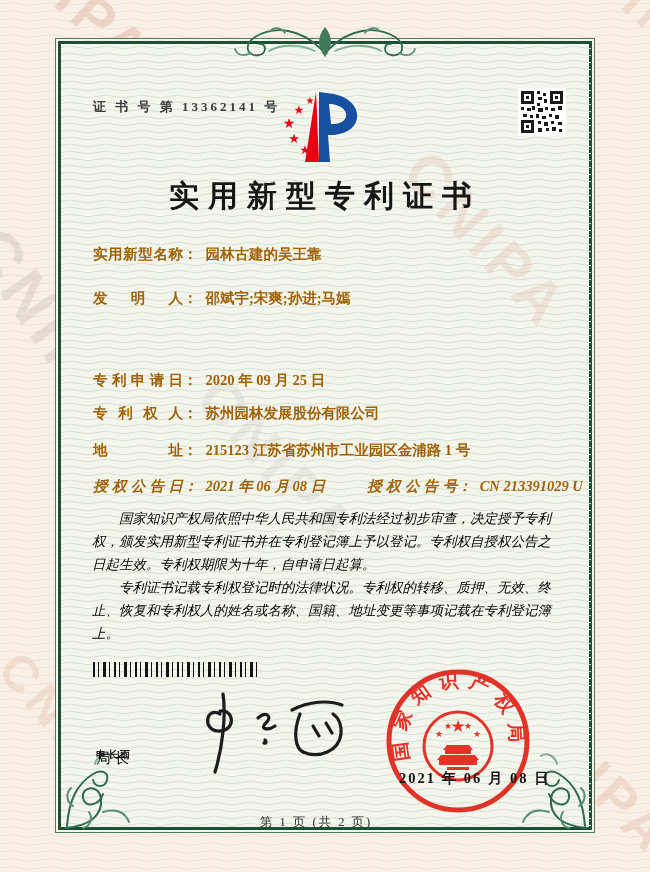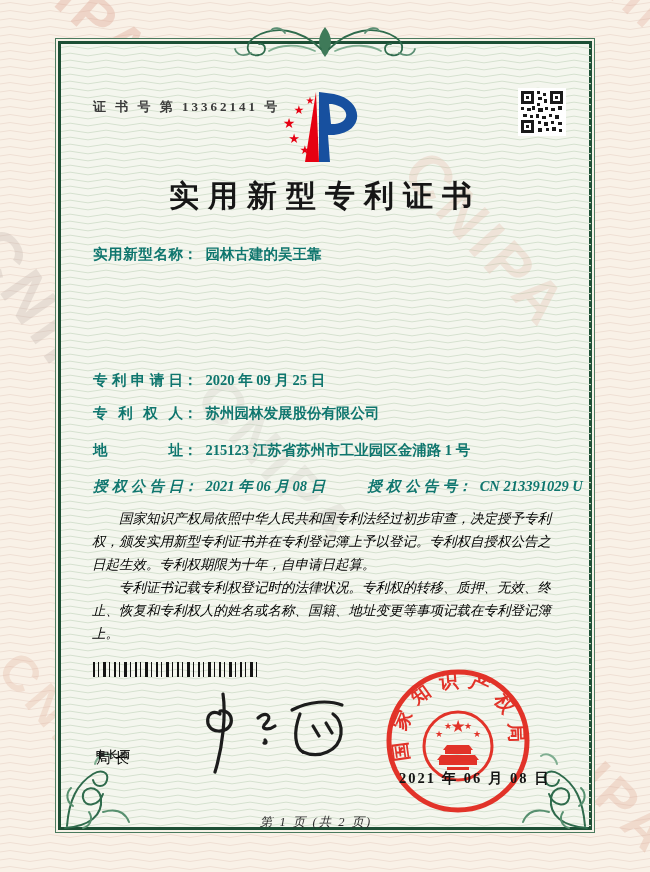--- a/index.html
+++ b/index.html
@@ -31,21 +31,21 @@
 
   .cert-no { position:absolute; left:93px; top:90px; font-size:13px; letter-spacing:3px;
              color:#3b3b3b; font-weight:bold; }
   .qr { position:absolute; left:518px; top:80px; }
   .logo { position:absolute; left:268px; top:80px; }
 
   .title { position:absolute; left:55px; top:168px; width:540px; text-align:center;
            font-size:30px; font-weight:bold; letter-spacing:9px; color:#161616; }
 
   .row { position:absolute; left:93px; width:470px; font-size:14.5px; font-weight:600;
-         color:#0f766e; white-space:nowrap; }
+         color:#a16207; white-space:nowrap; }
   .row .lbl { display:inline-block; width:90px; text-align:justify; text-align-last:justify; }
   .row .colon { margin-right:8px; }
   .r1 { top:237px; } .r2 { top:281px; } .r3 { top:321px; } .r4 { top:363px; }
   .r5 { top:396px; } .r6 { top:433px; } .r7 { top:469px;font-style:italic; }
   .grp2 { margin-left:42px; }
 
   .paras { position:absolute; left:92px; top:499px; width:466px; font-size:13.5px;
            line-height:23px; font-style:italic; color:#000000; }
   .paras p { text-indent:2em; }
 
@@ -58,21 +58,21 @@
                   font-family:"Liberation Sans","DejaVu Sans",sans-serif; color:#000000; letter-spacing:4px;margin-top:33px; }
   .signer-name  { position:absolute; left:96px; top:740px; font-size:10px; font-weight:bold;
                   font-family:"Liberation Sans","DejaVu Sans",sans-serif; color:#222; letter-spacing:2px; }
   .signature { position:absolute; left:182px; top:680px; }
 
   .seal { position:absolute; left:383px; top:658px; opacity:.93; }
   .seal-date { position:absolute; left:399px; top:761px; font-size:14.5px; font-weight:bold;
                color:#141414; letter-spacing:2px; white-space:nowrap; }
 
   .footer { position:absolute; left:55px; top:806px; width:522px; text-align:center;
-            font-size:12.5px; color:#2d2d2d; letter-spacing:2px;font-style:italic; }
+            font-size:12.5px; color:#2d2d2d; letter-spacing:2px; }
 </style>
 </head>
 <body>
 
 <div class="page">
 
   <svg class="bgwaves" width="650" height="872">
     <defs>
       <pattern id="pinkwave" width="40" height="8" patternUnits="userSpaceOnUse">
         <path d="M0,4 Q10,1 20,4 T40,4" fill="none" stroke="#efdfd4" stroke-width="1"></path>
@@ -190,20 +190,23 @@
         <text x="26" y="55" font-size="13">★</text>
         <text x="37" y="66" font-size="12">★</text>
       </g>
     </svg>
 
     <div class="title">实用新型专利证书</div>
 
     <div class="row r1">
       <span class="lbl">实用新型名称</span><span class="colon">：</span><span>园林古建的吴王靠</span>
     </div>
+    <div class="row r2">
+      <span class="lbl">发明人</span><span class="colon">：</span><span>邵斌宇;宋爽;孙进;马嫣</span>
+    </div>
     <div class="row r4">
       <span class="lbl">专利申请日</span><span class="colon">：</span><span>2020 年 09 月 25 日</span>
     </div>
     <div class="row r5">
       <span class="lbl">专利权人</span><span class="colon">：</span><span>苏州园林发展股份有限公司</span>
     </div>
     <div class="row r6">
       <span class="lbl">地址</span><span class="colon">：</span><span>215123 江苏省苏州市工业园区金浦路 1 号</span>
     </div>
     <div class="row r7">

